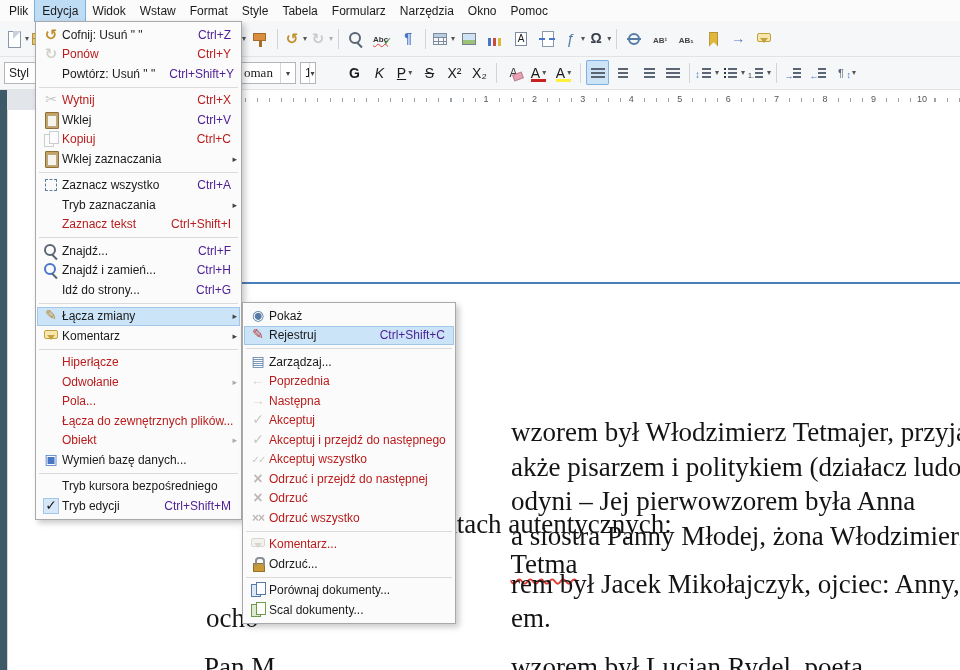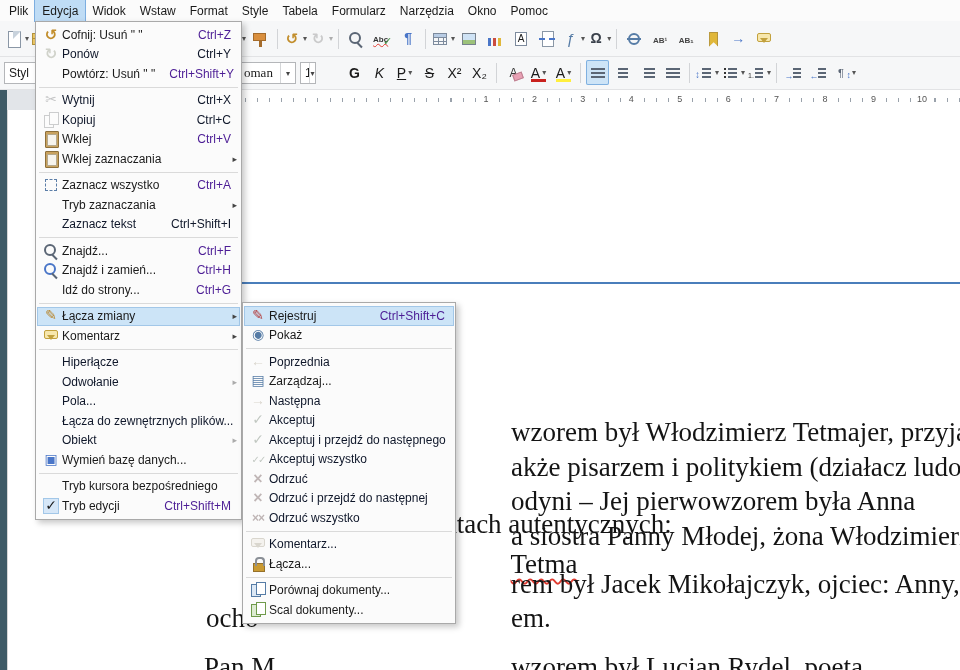--- a/index.html
+++ b/index.html
@@ -138,21 +138,21 @@
 .menu{position:absolute;background:#fbfbfb;border:1px solid #a9a9a9;box-shadow:3px 3px 6px rgba(0,0,0,.22);padding:3px 1px;z-index:20}
 .edit-menu{left:35px;top:21px;width:207px}
 .track-menu{left:242px;top:302px;width:214px;z-index:21}
 .mrow{height:19.5px;display:flex;align-items:center;padding:0 9px 0 3px;position:relative;overflow:hidden}
 .mrow .mic{width:22px;flex:0 0 22px;text-align:center;display:flex;align-items:center;justify-content:center}
 .mrow .mlabel{white-space:nowrap}
 .mrow .msc{margin-left:auto;padding-left:14px;white-space:nowrap;color:#4c1d95}
 .mrow .msc:empty{display:none}
 .mrow .marrow{position:absolute;right:3px;font-size:9px;color:#444}
 .mrow.disabled{opacity:1;filter:none}
-.mrow.disabled .mlabel,.mrow.disabled .msc{color:#0f172a}
+.mrow.disabled .mlabel,.mrow.disabled .msc{color:#b91c1c}
 .mrow.disabled .mic{opacity:.4;filter:grayscale(.8)}
 .mrow.disabled .marrow{color:#ababab}
 .mrow.hl{background:#cce4f7;box-shadow:inset 0 0 0 1px #a2c7e8}
 .msep{height:1px;background:#dadada;margin:3px 2px}
 </style>
 </head>
 <body>
 
 <div class="page"></div>
 <div class="boundary"></div>
@@ -621,35 +621,35 @@
 
     <div class="mrow disabled">
       <span class="mic">
         <span class="ic" data-icon="cut-icon"></span>
       </span>
       <span class="mlabel">Wytnij</span>
       <span class="msc">Ctrl+X</span>
 
     </div>
 
+    <div class="mrow">
+      <span class="mic">
+        <span class="ic" data-icon="paste-icon"></span>
+      </span>
+      <span class="mlabel">Wklej</span>
+      <span class="msc">Ctrl+V</span>
+
+    </div>
+
     <div class="mrow disabled">
       <span class="mic">
         <span class="ic" data-icon="copy-icon"></span>
       </span>
       <span class="mlabel">Kopiuj</span>
       <span class="msc">Ctrl+C</span>
-
-    </div>
-
-    <div class="mrow">
-      <span class="mic">
-        <span class="ic" data-icon="paste-icon"></span>
-      </span>
-      <span class="mlabel">Wklej</span>
-      <span class="msc">Ctrl+V</span>
 
     </div>
 
     <div class="mrow">
       <span class="mic">
         <span class="ic" data-icon="paste-special-icon"></span>
       </span>
       <span class="mlabel">Wklej zaznaczania</span>
 
       <span class="marrow">▸</span>
@@ -782,55 +782,55 @@
         <span class="ic" data-icon="check-icon"></span>
       </span>
       <span class="mlabel">Tryb edycji</span>
       <span class="msc">Ctrl+Shift+M</span>
 
     </div>
   </div>
 
 <div class="menu track-menu">
 
+    <div class="mrow">
+      <span class="mic">
+        <span class="ic" data-icon="show-icon"></span>
+      </span>
+      <span class="mlabel">Pokaż</span>
+
+    </div>
+
     <div class="mrow hl">
       <span class="mic">
         <span class="ic" data-icon="record-icon"></span>
       </span>
       <span class="mlabel">Rejestruj</span>
       <span class="msc">Ctrl+Shift+C</span>
 
     </div>
 
-    <div class="mrow">
-      <span class="mic">
-        <span class="ic" data-icon="show-icon"></span>
-      </span>
-      <span class="mlabel">Pokaż</span>
-
-    </div>
-
     <div class="msep"></div>
 
+    <div class="mrow">
+      <span class="mic">
+        <span class="ic" data-icon="manage-icon"></span>
+      </span>
+      <span class="mlabel">Zarządzaj...</span>
+
+    </div>
+
     <div class="mrow disabled">
       <span class="mic">
         <span class="ic" data-icon="prev-icon"></span>
       </span>
       <span class="mlabel">Poprzednia</span>
 
     </div>
 
-    <div class="mrow">
-      <span class="mic">
-        <span class="ic" data-icon="manage-icon"></span>
-      </span>
-      <span class="mlabel">Zarządzaj...</span>
-
-    </div>
-
     <div class="mrow disabled">
       <span class="mic">
         <span class="ic" data-icon="next-icon"></span>
       </span>
       <span class="mlabel">Następna</span>
 
     </div>
 
     <div class="mrow disabled">
       <span class="mic">
@@ -851,57 +851,57 @@
     <div class="mrow disabled">
       <span class="mic">
         <span class="ic" data-icon="accept-all-icon"></span>
       </span>
       <span class="mlabel">Akceptuj wszystko</span>
 
     </div>
 
     <div class="mrow disabled">
       <span class="mic">
+        <span class="ic" data-icon="reject-next-icon"></span>
+      </span>
+      <span class="mlabel">Odrzuć i przejdź do następnej</span>
+
+    </div>
+
+    <div class="mrow disabled">
+      <span class="mic">
         <span class="ic" data-icon="reject-icon"></span>
       </span>
       <span class="mlabel">Odrzuć</span>
 
     </div>
 
     <div class="mrow disabled">
       <span class="mic">
-        <span class="ic" data-icon="reject-next-icon"></span>
-      </span>
-      <span class="mlabel">Odrzuć i przejdź do następnej</span>
-
-    </div>
-
-    <div class="mrow disabled">
-      <span class="mic">
         <span class="ic" data-icon="reject-all-icon"></span>
       </span>
       <span class="mlabel">Odrzuć wszystko</span>
 
     </div>
 
     <div class="msep"></div>
 
     <div class="mrow disabled">
       <span class="mic">
         <span class="ic" data-icon="comment-icon"></span>
       </span>
       <span class="mlabel">Komentarz...</span>
 
     </div>
 
     <div class="mrow">
       <span class="mic">
         <span class="ic" data-icon="protect-icon"></span>
       </span>
-      <span class="mlabel">Łącza...</span>
+      <span class="mlabel">Odrzuć...</span>
 
     </div>
 
     <div class="msep"></div>
 
     <div class="mrow">
       <span class="mic">
         <span class="ic" data-icon="compare-icon"></span>
       </span>
       <span class="mlabel">Porównaj dokumenty...</span>

